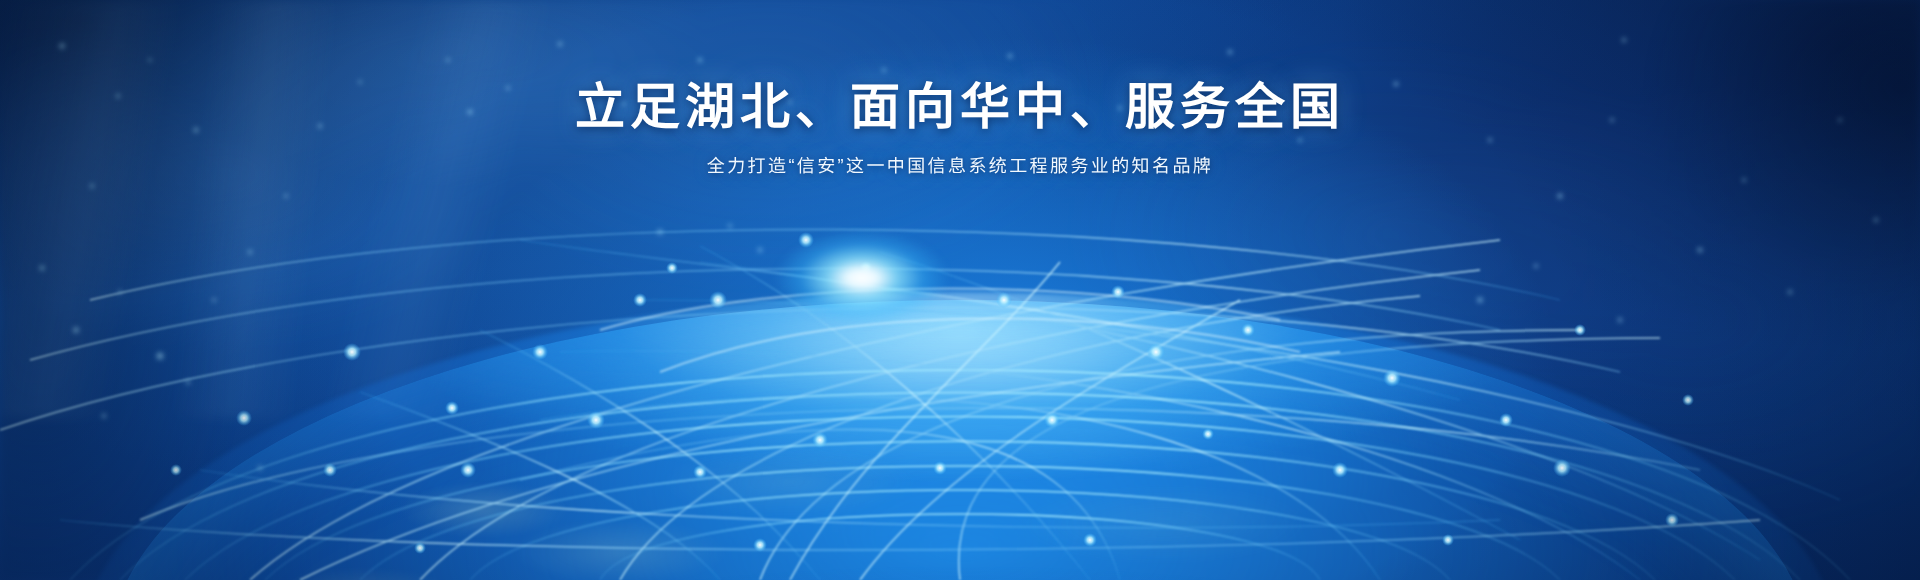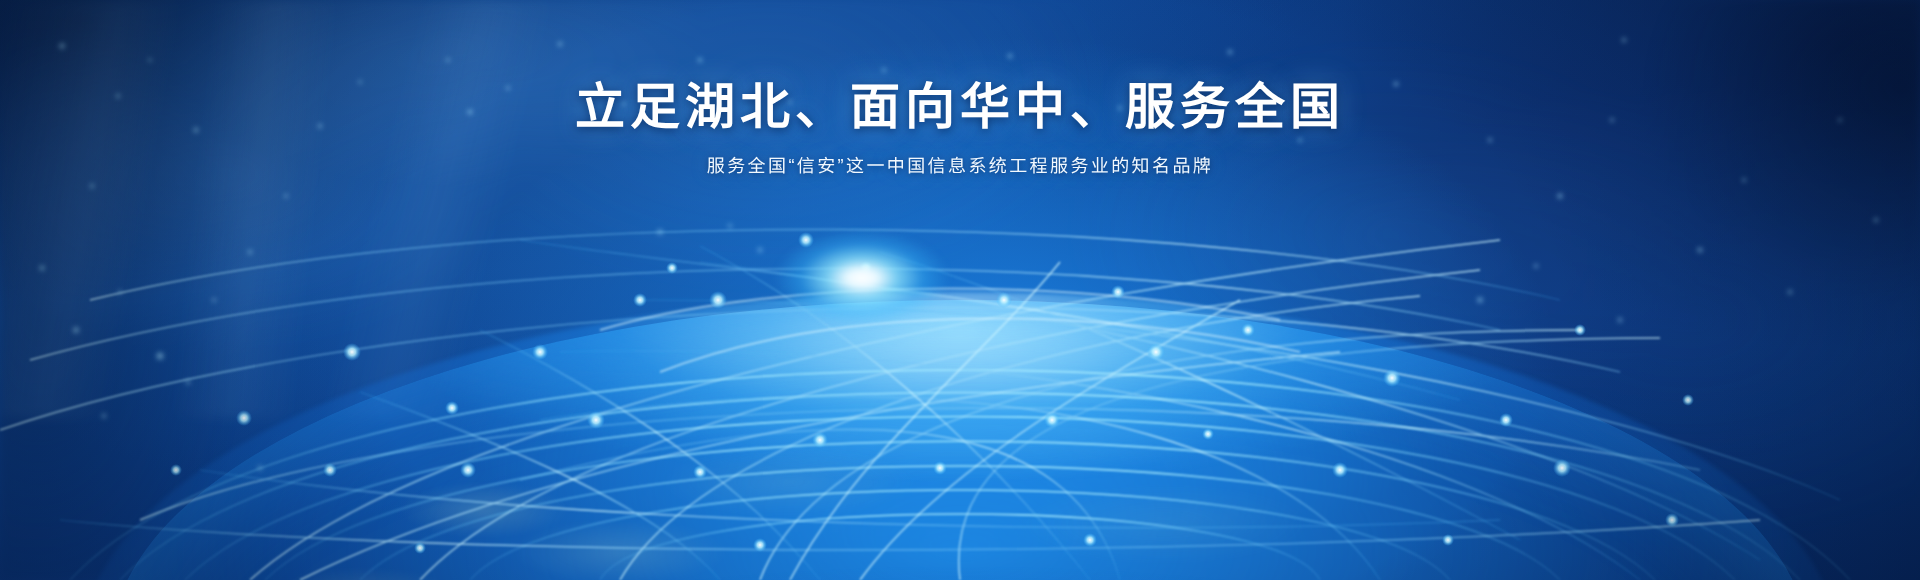--- a/index.html
+++ b/index.html
@@ -294,16 +294,16 @@
       <circle cx="760" cy="250" r="3" fill="url(#starG)"></circle>
     </g>
   </svg>
 
   <div class="hotspot"></div>
 
   <div class="vignette"></div>
 
   <div class="copy">
     <h1 class="headline">立足湖北、面向华中、服务全国</h1>
-    <p class="subline">服务全国“信安”这一中国信息系统工程服务业的知名品牌</p>
+    <p class="subline">全力打造“信安”这一中国信息系统工程服务业的知名品牌</p>
   </div>
 
 </div>
 
 </body></html>

